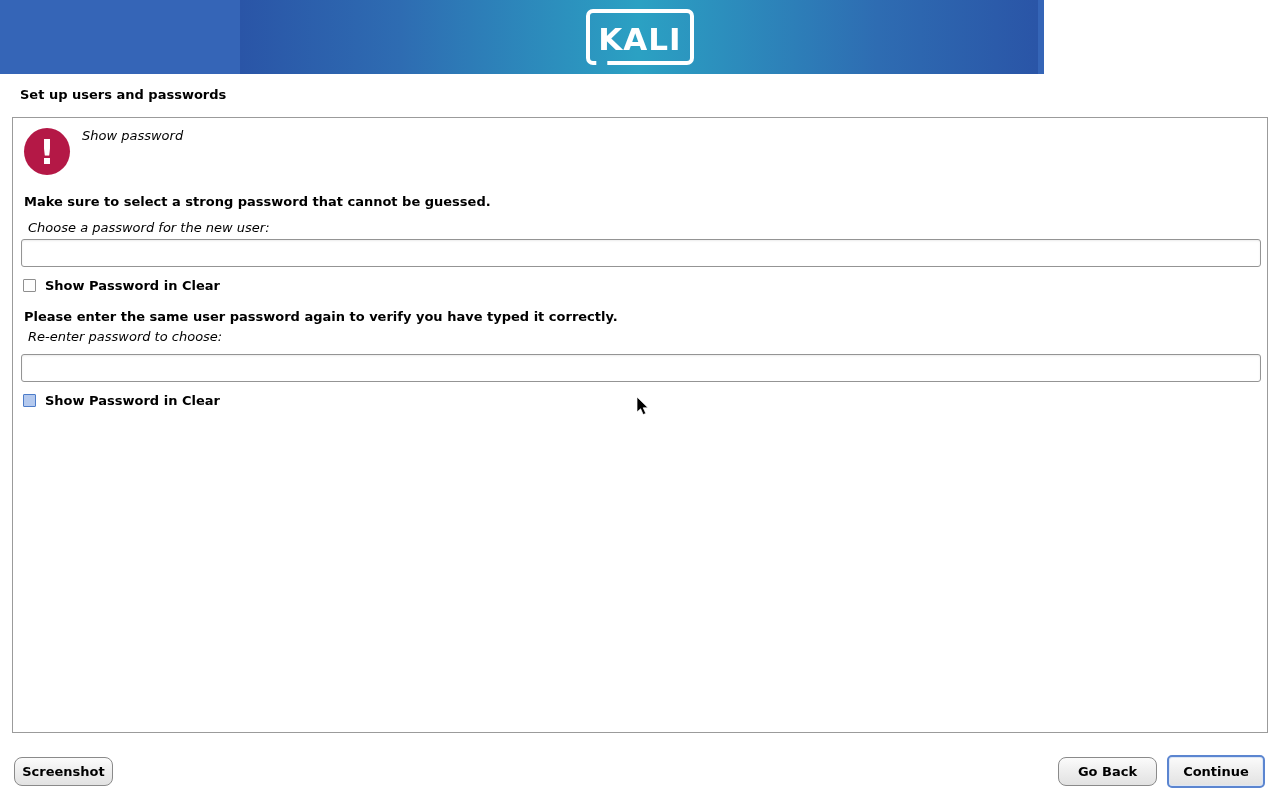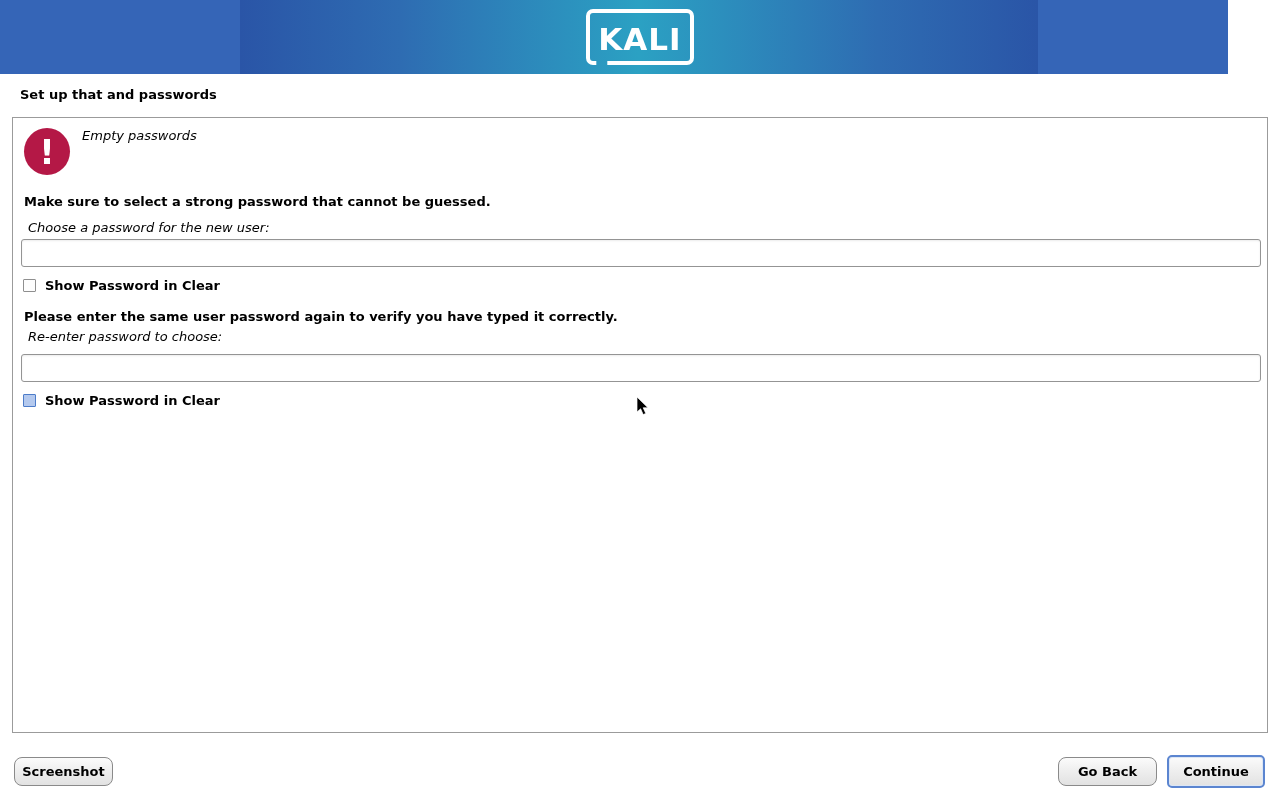--- a/index.html
+++ b/index.html
@@ -1,21 +1,21 @@
 <!DOCTYPE html>
 <html><head>
 <meta charset="utf-8">
 <style>
   * { margin: 0; padding: 0; box-sizing: border-box; }
   html, body { width: 1280px; height: 800px; background: #ffffff; overflow: hidden; }
   body { font-family: "DejaVu Sans", "Liberation Sans", sans-serif; color: #000; position: relative; }
 
   
   .banner {
-    position: absolute; left: 0; top: 0; width: 1228px; height: 74px;
+    position: absolute; left: 0; top: 0; width: 1044px; height: 74px;
     background: #3565b7;
   }
   .banner-gradient {
     position: absolute; left: 240px; top: 0; width: 798px; height: 74px;
     background: linear-gradient(90deg, #2a55a7 0%, #2e6cb2 20%, #2ba1c3 50%, #2e6cb2 80%, #2a55a7 100%);
   }
   .logo-wrap {
     position: absolute; left: 585px; top: 8px; width: 110px; height: 58px;
   }
 
@@ -103,28 +103,28 @@
 <div class="banner">
   <div class="banner-gradient"></div>
   <div class="logo-wrap">
     <svg width="110" height="58" viewBox="0 0 110 58" aria-hidden="true">
       <rect x="3" y="3" width="104" height="52" rx="5" fill="none" stroke="#ffffff" stroke-width="4" stroke-dasharray="231 11 1000"></rect>
       <text x="55" y="42" text-anchor="middle" font-family="DejaVu Sans, sans-serif" font-size="31" font-weight="bold" letter-spacing="1" fill="#ffffff">KALI</text>
     </svg>
   </div>
 </div>
 
-<div class="page-title">Set up that and passwords</div>
+<div class="page-title">Set up users and passwords</div>
 
 <div class="content-box">
 
   <div class="error-icon">
     <span class="excl">!</span>
   </div>
-  <div class="error-title">Empty passwords</div>
+  <div class="error-title">Show password</div>
 
   <div class="strong-heading">Make sure to select a strong password that cannot be guessed.</div>
   <div class="choose-label">Choose a password for the new user:</div>
   <input id="input1" class="pw-input" type="text" value="" style="">
 
   <div class="check-row check-row1">
     <span class="checkbox"></span>
     <span class="check-label">Show Password in Clear</span>
   </div>
 

